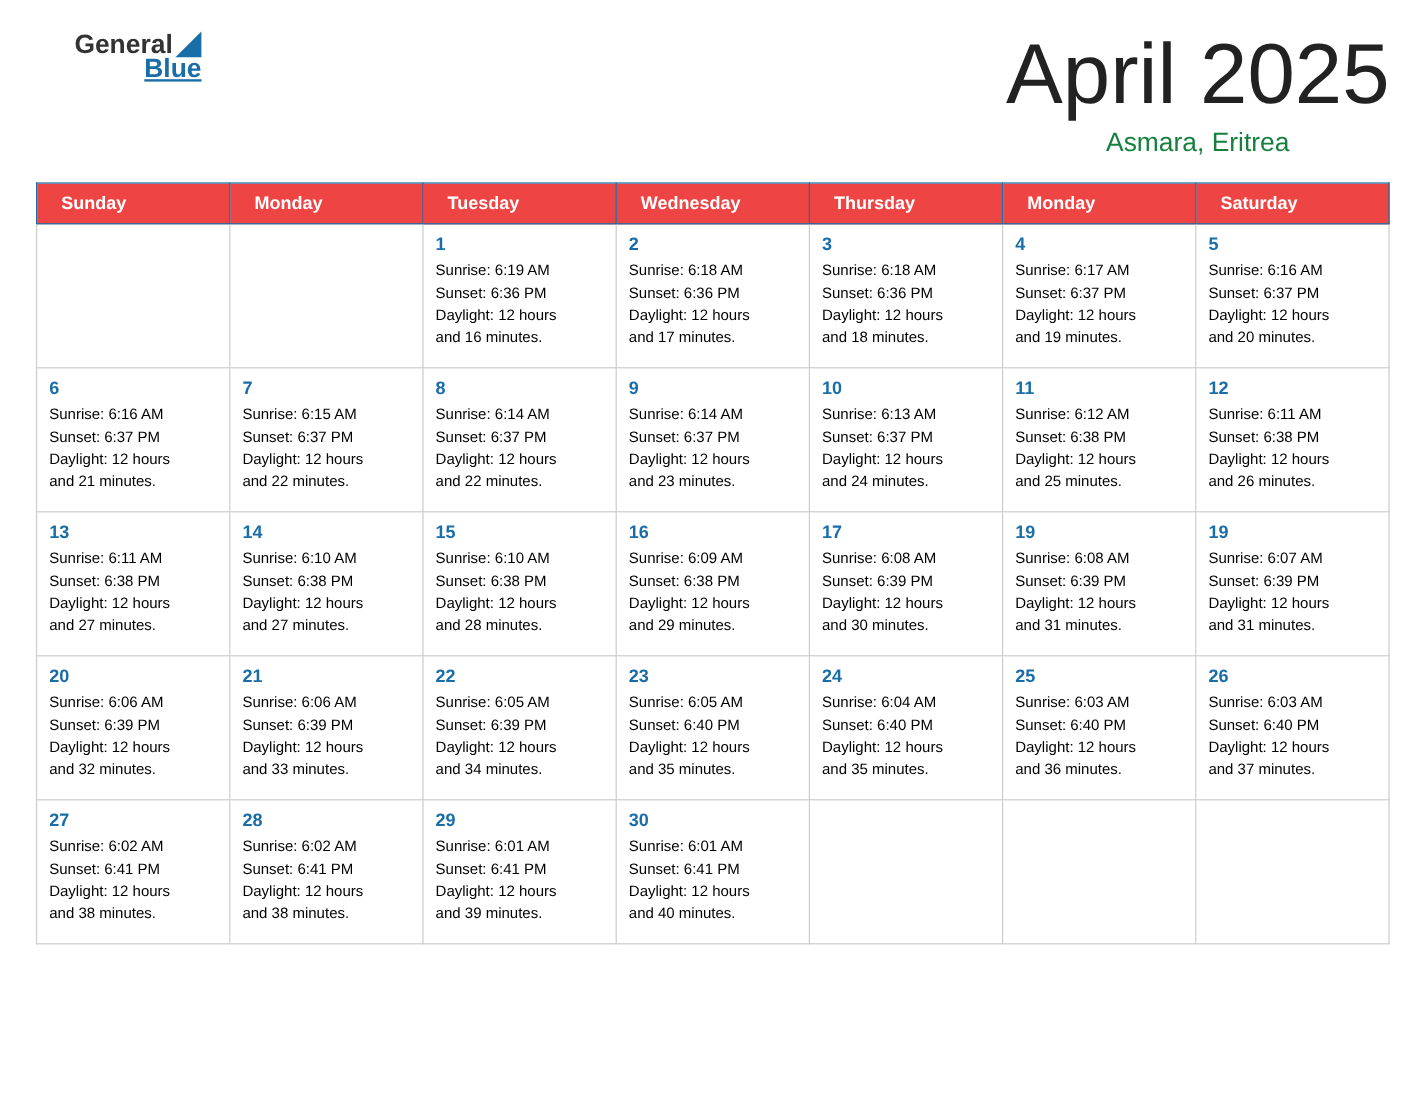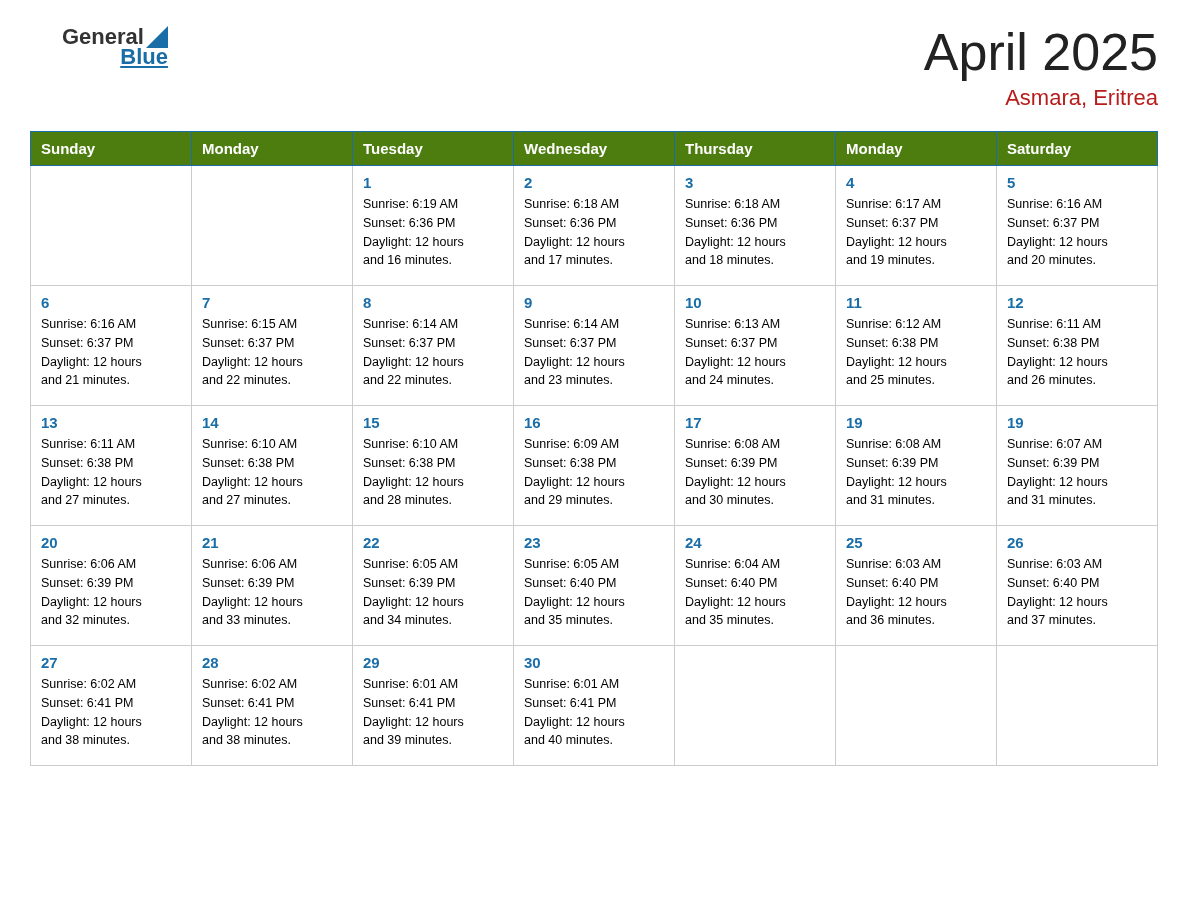--- a/index.html
+++ b/index.html
@@ -29,41 +29,42 @@
     }
     .logo-text-blue {
       font-size: 22px;
       font-weight: bold;
       color: #1a6ea8;
     }
     .title-block {
       text-align: right;
     }
     .title-month {
-      font-size: 52px;
+      font-size: 71px;
       color: #222;
       font-weight: normal;
       line-height: 1.1;
     }
     .title-location {
       font-size: 22px;
-      color: #b91c1c;
+      color: #15803d;
       margin-top: 4px;
+      text-align: center;
     }
     .calendar {
       width: 100%;
       border-collapse: collapse;
       table-layout: fixed;
     }
     .calendar thead tr th {
-      background: #4d7c0f;
+      background: #ef4444;
       color: #fff;
       font-size: 15px;
       font-weight: bold;
-      padding: 8px 10px;
+      padding: 8px 20px;
       text-align: left;
       border: 1px solid #1a6ea8;
     }
     .calendar tbody tr td {
       vertical-align: top;
       padding: 8px 10px;
       border: 1px solid #ccc;
       font-size: 13px;
       color: #222;
       min-height: 100px;

